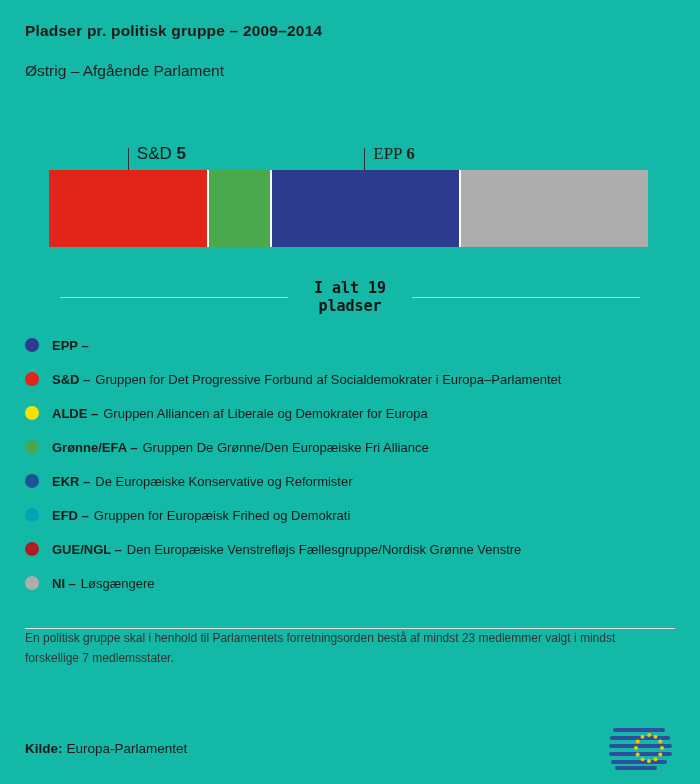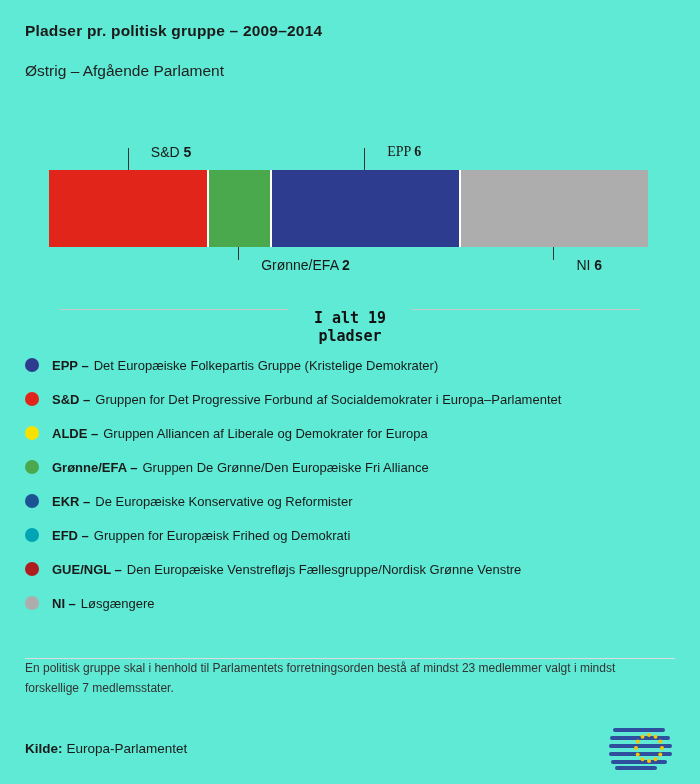--- a/index.html
+++ b/index.html
@@ -3,52 +3,52 @@
 <meta charset="utf-8">
 <style>
   * { margin:0; padding:0; box-sizing:border-box; }
   html,body { background:#fff; }
   body {
     width:700px; height:784px;
     font-family:"Liberation Sans", sans-serif;
     color:#1a1a1a;
     overflow:hidden;
   }
-  .page { position:relative; width:700px; height:784px; padding:22px 25px 0; background:#5eead4; }
+  .page { position:relative; width:700px; height:784px; padding:22px 25px 0; background:#14b8a6; }
 
   .title { font-size:15.5px; font-weight:700; letter-spacing:.2px; line-height:1.2; }
   .subtitle { font-size:15.5px; font-weight:400; margin-top:21px; color:#222; }
 
   .chart { margin:64px 27px 0 24px; }
   .labels { position:relative; }
   .labels.top { height:26px; }
   .labels.bottom { height:30px; }
   .marker { position:absolute; border-left:1px solid #333; }
   .labels.top .marker { bottom:0; height:22px; }
   .labels.bottom .marker { top:0; height:13px; }
-  .marker-text { position:absolute; left:22px; white-space:nowrap; font-size:14px; color:#1a1a1a;text-align:center; }
+  .marker-text { position:absolute; left:8px; white-space:nowrap; font-size:17px; color:#1a1a1a;text-align:center; }
   .labels.top .marker-text { top:-4px; }
   .labels.bottom .marker-text { top:10px; }
   .marker-text b { font-weight:700; }
 
   .bar { display:flex; height:77px; width:100%; }
   .segment { height:100%; }
   .segment + .segment { border-left:2px solid #fff; }
 
-  .total-row { margin:32px 35px 0; display:flex; align-items:flex-start; }
+  .total-row { margin:32px 35px 0; display:flex; align-items:center; }
   .rule { flex:1; height:1px; background:#c9c9c9; }
   .total-text {
     padding:0 26px; text-align:center;
     font-family:"DejaVu Sans Mono", monospace;
     font-weight:700; font-size:15px; line-height:1.25; color:#111;
   }
 
   .legend-title { font-size:15.5px; font-weight:700; margin-top:5px; }
   .legend { margin-top:12px; }
-  .legend-item { display:flex; align-items:flex-start; height:34px; font-size:13px; }
+  .legend-item { display:flex; align-items:center; height:34px; font-size:13px; }
   .dot { width:14px; height:14px; border-radius:50%; flex:0 0 14px; margin-right:13px; }
   .abbr { font-weight:700; margin-right:5px; white-space:nowrap; }
   .desc { color:#1a1a1a; }
 
   .footnote-divider { margin-top:28px; border-top:1px solid #ddd; }
   .footnote { margin-top:0; font-size:12px; line-height:1.65; color:#333; max-width:645px; }
 
   .bottom-row {
     position:absolute; left:25px; right:25px; bottom:14px;
     display:flex; justify-content:space-between; align-items:center;
@@ -75,44 +75,35 @@
         <div class="marker" style="left: 52.6316%; font-family: Liberation Serif, serif;">
           <span class="marker-text"><span>EPP </span><b>6</b></span>
         </div>
       </div>
     <div class="bar" id="bar">
         <div class="segment" style="width: 26.3158%; background: rgb(225, 37, 27);"></div>
         <div class="segment" style="width: 10.5263%; background: rgb(74, 169, 77);"></div>
         <div class="segment" style="width: 31.5789%; background: rgb(45, 60, 143);"></div>
         <div class="segment" style="width: 31.5789%; background: rgb(173, 173, 173);"></div>
       </div>
-    <div class="labels bottom" id="bottom-labels">
-        <div class="marker" style="left: 31.5789%;">
-          <span class="marker-text"><span>Grønne/EFA </span><b>2</b></span>
-        </div>
-        <div class="marker" style="left: 84.2105%;">
-          <span class="marker-text"><span>NI </span><b>6</b></span>
-        </div>
-      </div>
   </div>
 
   <div class="total-row">
     <div class="rule"></div>
     <div class="total-text">
       <div>I alt 19</div>
       <div>pladser</div>
     </div>
     <div class="rule"></div>
   </div>
 
   <div class="legend" id="legend">
       <div class="legend-item">
         <span class="dot" style="background: rgb(45, 60, 143);"></span>
         <span class="abbr">EPP –</span>
-        <span class="desc">Det Europæiske Folkepartis Gruppe (Kristelige Demokrater)</span>
       </div>
       <div class="legend-item">
         <span class="dot" style="background: rgb(225, 37, 27);"></span>
         <span class="abbr">S&amp;D –</span>
         <span class="desc">Gruppen for Det Progressive Forbund af Socialdemokrater i Europa–Parlamentet</span>
       </div>
       <div class="legend-item">
         <span class="dot" style="background: rgb(247, 225, 0);"></span>
         <span class="abbr">ALDE –</span>
         <span class="desc">Gruppen Alliancen af Liberale og Demokrater for Europa</span>

